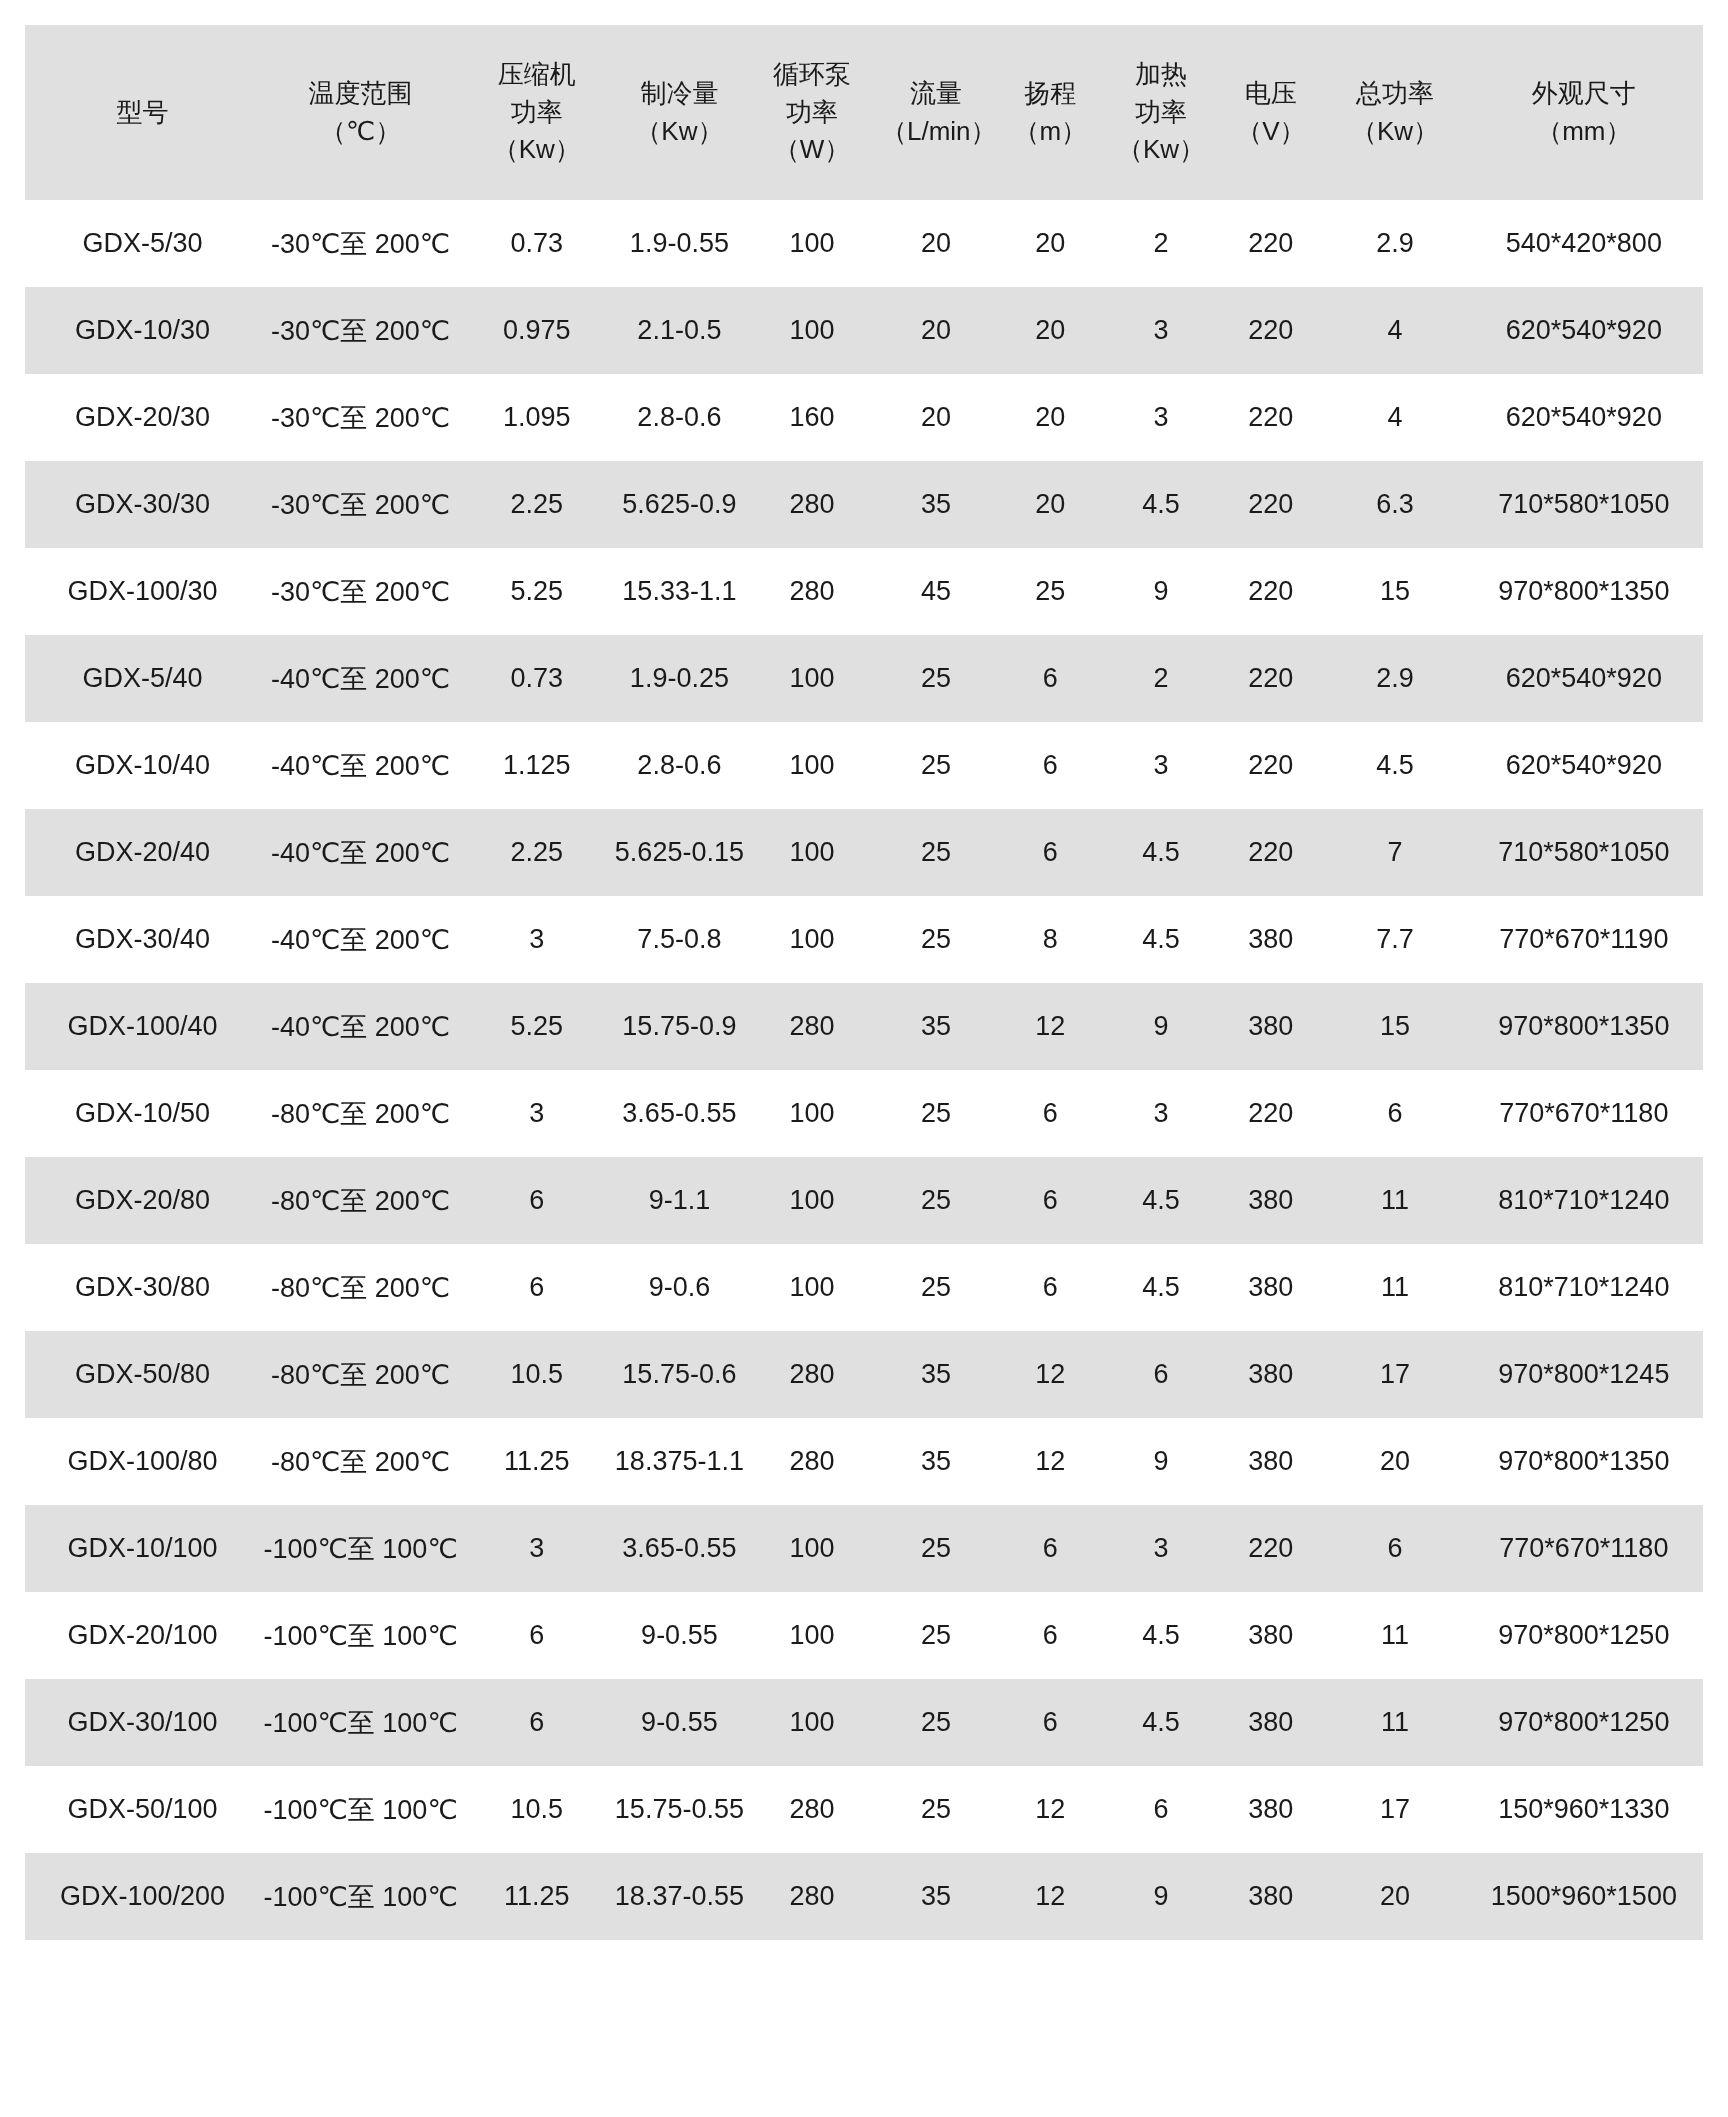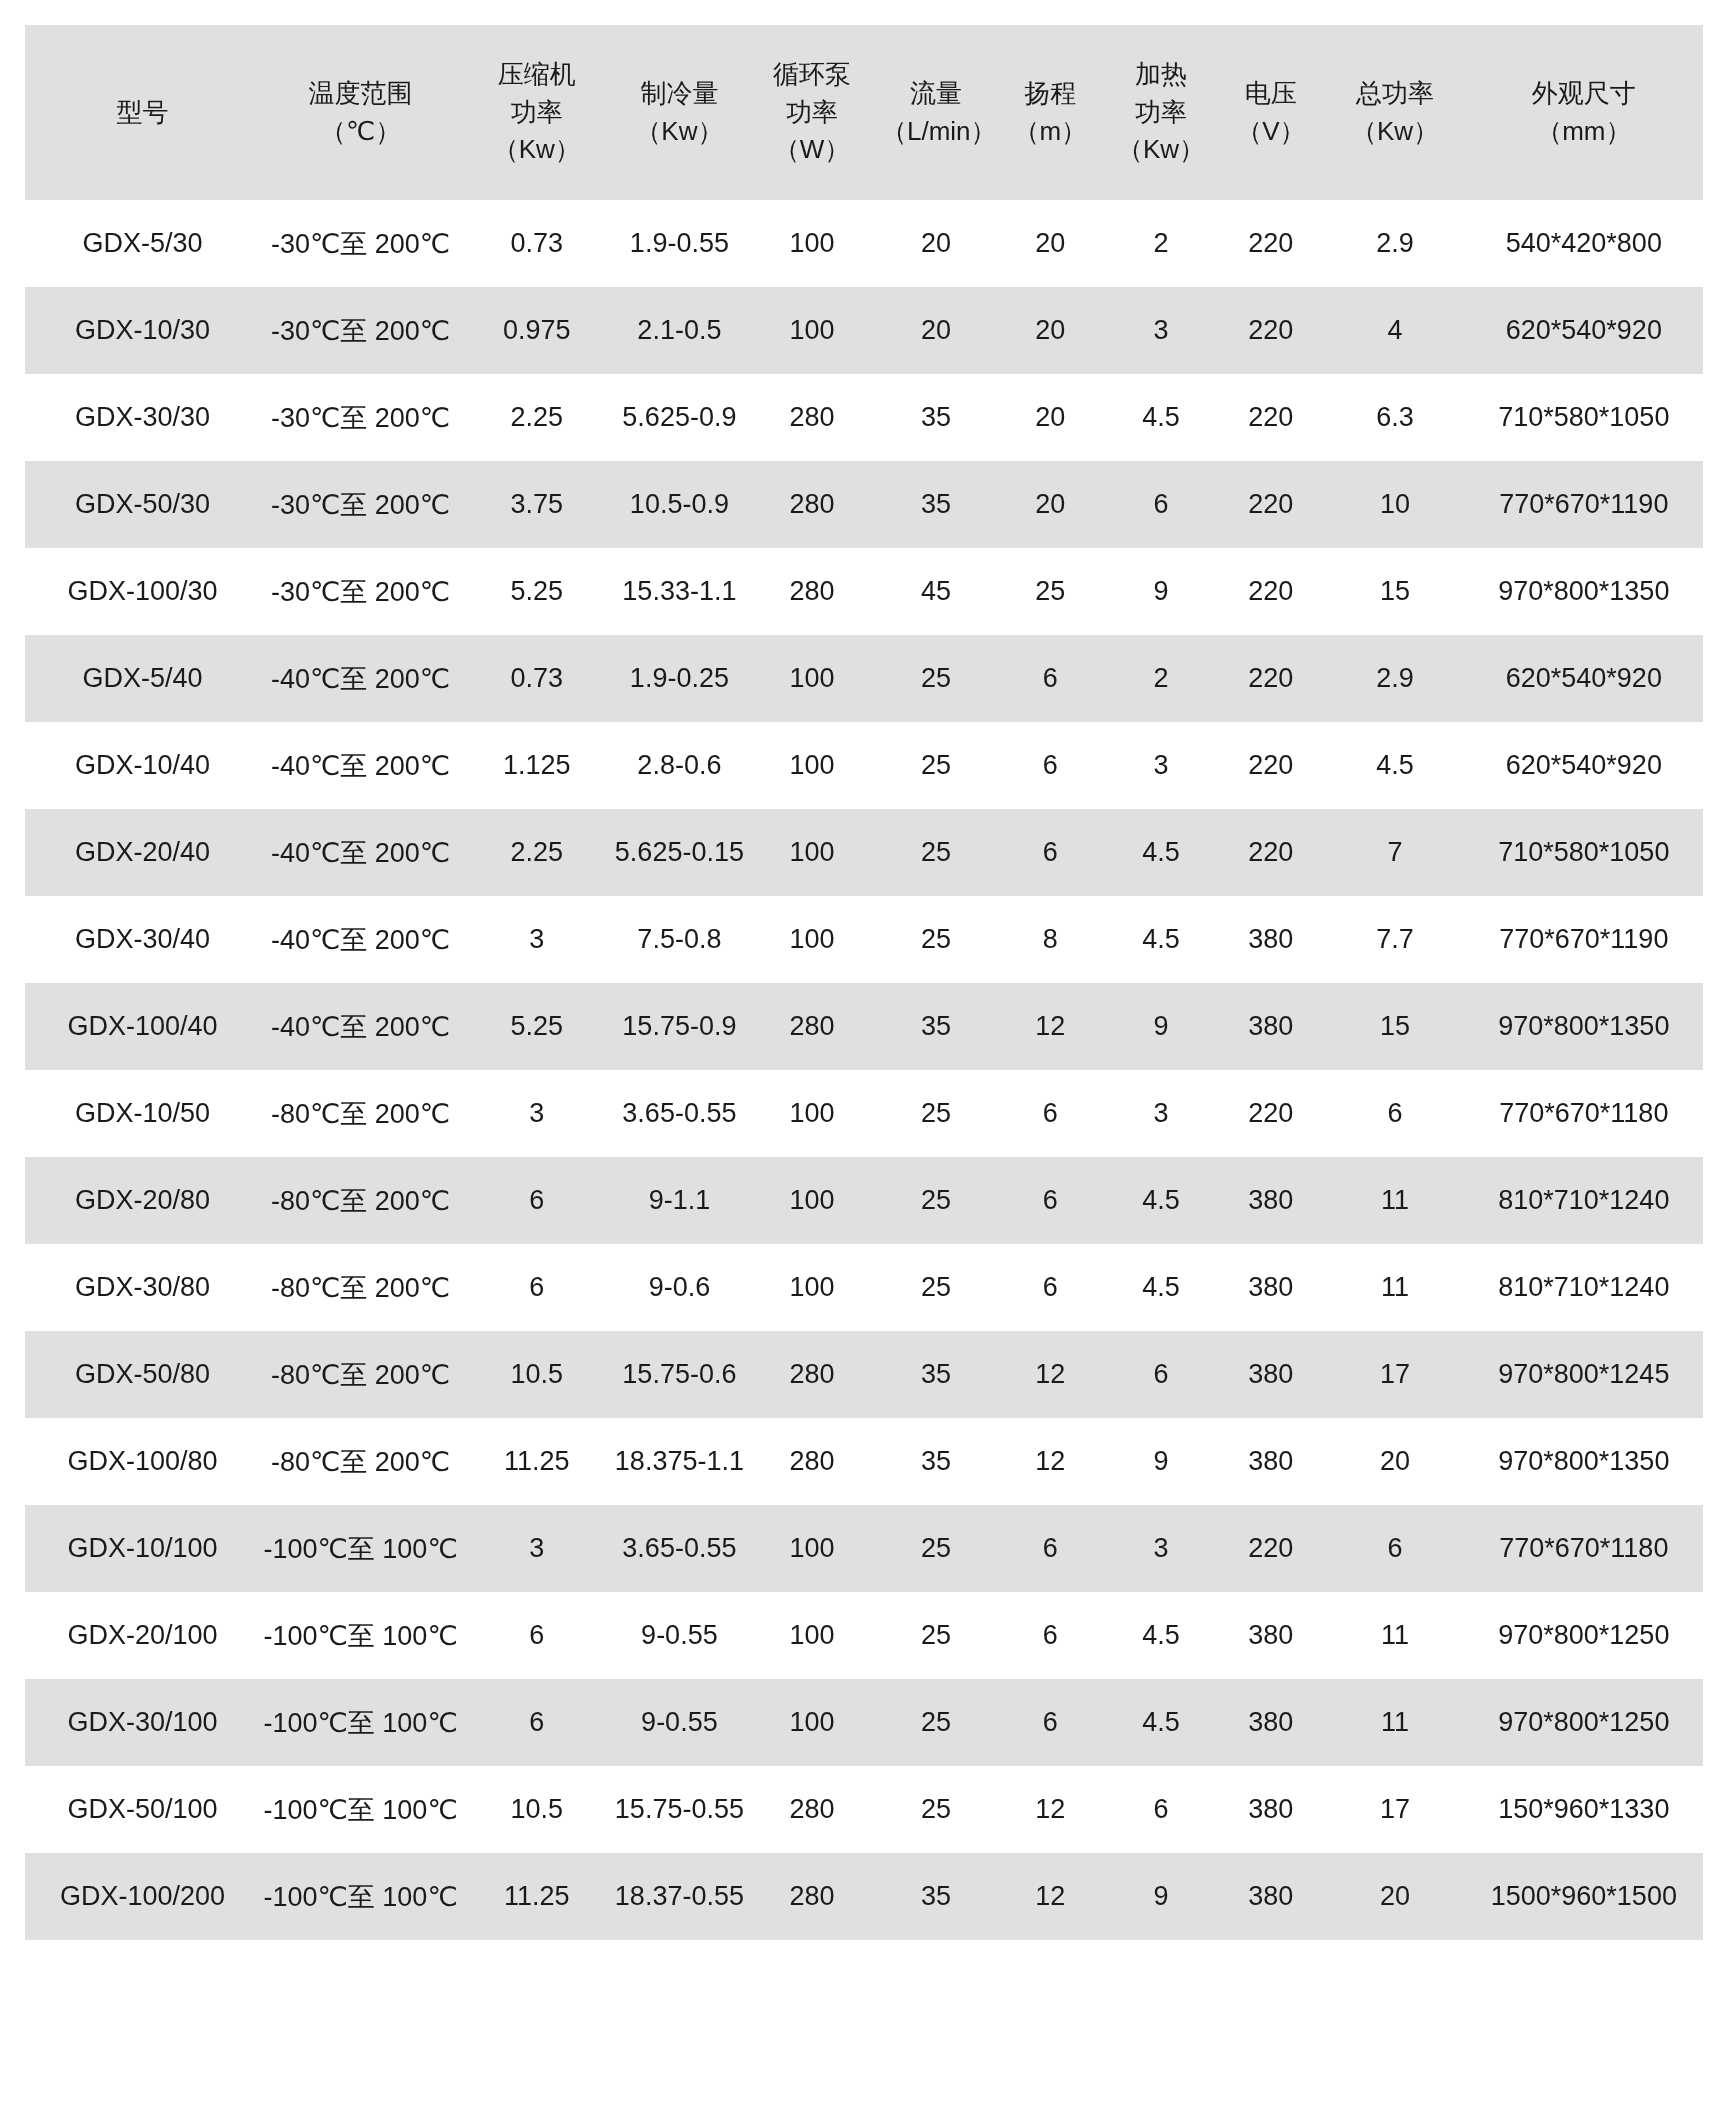--- a/index.html
+++ b/index.html
@@ -149,44 +149,44 @@
           <td>2.1-0.5</td>
           <td>100</td>
           <td>20</td>
           <td>20</td>
           <td>3</td>
           <td>220</td>
           <td>4</td>
           <td>620*540*920</td>
         </tr>
         <tr>
+          <td>GDX-20/30</td>
+          <td>-30℃至 200℃</td>
+          <td>1.095</td>
+          <td>2.8-0.6</td>
+          <td>160</td>
+          <td>20</td>
+          <td>20</td>
+          <td>3</td>
+          <td>220</td>
+          <td>4</td>
+          <td>620*540*920</td>
+        </tr>
+        <tr>
           <td>GDX-30/30</td>
           <td>-30℃至 200℃</td>
           <td>2.25</td>
           <td>5.625-0.9</td>
           <td>280</td>
           <td>35</td>
           <td>20</td>
           <td>4.5</td>
           <td>220</td>
           <td>6.3</td>
           <td>710*580*1050</td>
-        </tr>
-        <tr>
-          <td>GDX-50/30</td>
-          <td>-30℃至 200℃</td>
-          <td>3.75</td>
-          <td>10.5-0.9</td>
-          <td>280</td>
-          <td>35</td>
-          <td>20</td>
-          <td>6</td>
-          <td>220</td>
-          <td>10</td>
-          <td>770*670*1190</td>
         </tr>
         <tr>
           <td>GDX-100/30</td>
           <td>-30℃至 200℃</td>
           <td>5.25</td>
           <td>15.33-1.1</td>
           <td>280</td>
           <td>45</td>
           <td>25</td>
           <td>9</td>

